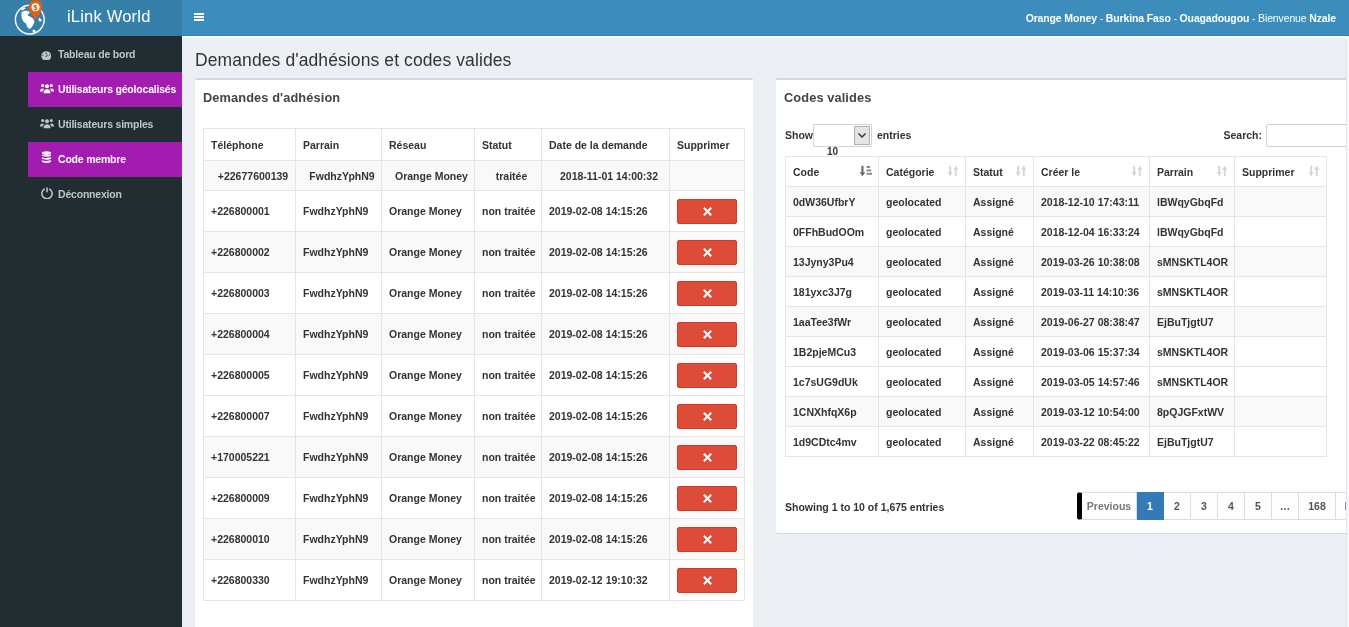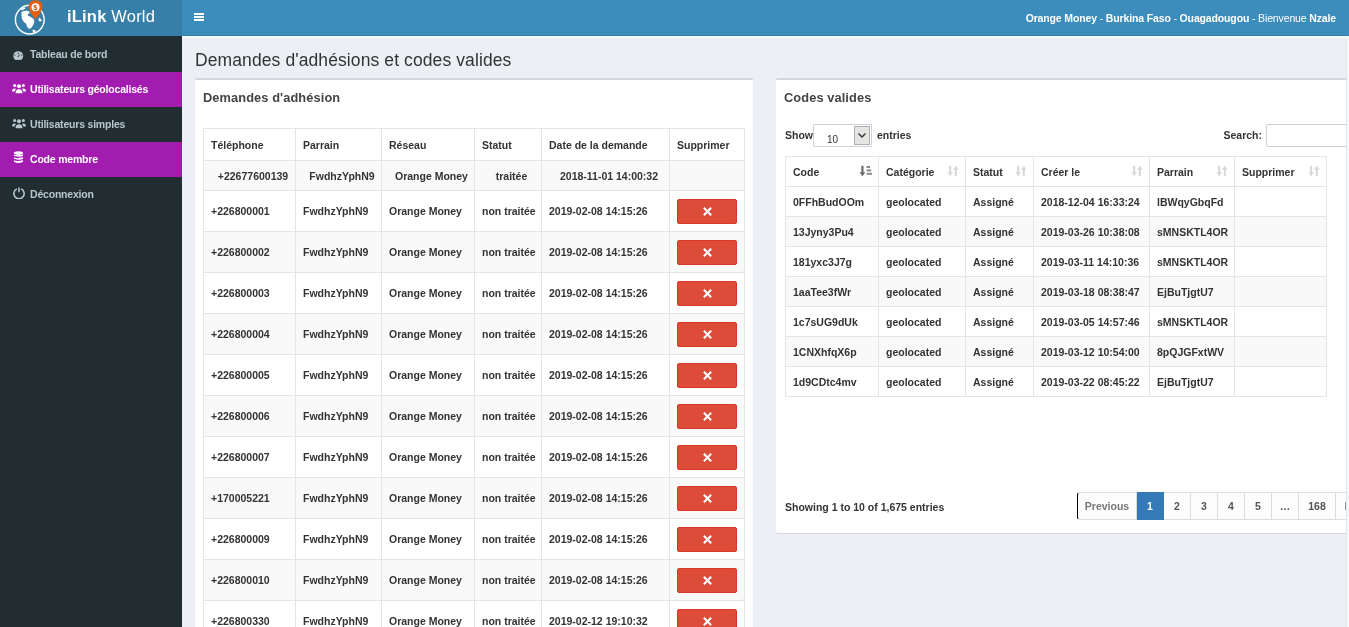--- a/index.html
+++ b/index.html
@@ -1,26 +1,26 @@
 <!DOCTYPE html>
 <html><head>
 <meta charset="utf-8">
 <style>
 * { margin:0; padding:0; box-sizing:border-box; }
 html,body { width:1349px; height:627px; overflow:hidden; font-family:"Liberation Sans", sans-serif; background:#ecf0f5; }
 .topbar { position:absolute; left:0; top:0; width:1349px; height:35.5px; background:#3c8dbc; z-index:5; border-bottom:1px solid #3580ad; }
 .logo { position:absolute; left:0; top:0; width:182px; height:35.5px; background:#367fa9; color:#fff; }
 .logo-text { position:absolute; left:67px; top:7px; font-size:16.5px; color:#fff; letter-spacing:0.2px; }
-.logo-text b { font-weight:700; }
+.logo-text b { font-weight:400; }
 .globe { position:absolute; left:13px; top:0px; }
 .hamb { position:absolute; left:193.5px; top:12.8px; width:10.5px; height:10px; }
 .hamb div { height:2px; background:#fff; margin-bottom:1.3px; }
 .nav-right { position:absolute; right:13px; top:0; height:36px; line-height:36px; color:#fff; font-size:10.5px; letter-spacing:-0.14px; }
 .nav-right b { font-weight:700; }
-.sidebar { position:absolute; left:0; top:36.2px; width:182px; height:591px; background:#222d32; }
+.sidebar { position:absolute; left:0; top:36.2px; width:182px; height:591px; background:#222d32;padding-left:28px; }
 .menu { padding-top:1.3px; }
 .menu a { display:block; height:35px; line-height:35px; color:#b8c7ce; font-size:10.5px; font-weight:700; text-decoration:none; padding-left:12px; white-space:nowrap; letter-spacing:-0.2px; }
 .menu a.on { background:#a21caf; color:#fff; }
 .menu .mi { display:inline-block; width:13px; text-align:center; vertical-align:middle; margin-right:5px; }
 .content { position:absolute; left:182px; top:36px; width:1167px; height:591px; background:#ecf0f5; }
 h1.pagetitle { position:absolute; left:195px; top:50px; font-size:17.5px; font-weight:400; color:#333; letter-spacing:0.1px; }
 .box { position:absolute; background:#fff; border-top:2px solid #d2d6de; border-radius:2px; box-shadow:0 1px 1px rgba(0,0,0,0.1); }
 #boxL { left:195px; top:78px; width:558px; height:620px; }
 #boxR { left:776px; top:78px; width:609px; height:455px; }
 .box-title { position:absolute; left:8px; top:10px; font-size:12.8px; color:#444; font-weight:700; letter-spacing:0.1px; }
@@ -34,27 +34,27 @@
 #tblL td { height:41px; }
 #tblL tr.r1 td { height:30px;text-align:center; }
 .delbtn { width:60px; height:25px; margin:0 auto; background:#dd4b39; border:1px solid #d73925; border-radius:2px; display:flex; align-items:center; justify-content:center; }
 #tblR { left:9px; top:76px; width:541px; }
 #tblR th { height:30px; position:relative; }
 #tblR td { height:30px; }
 .sorticon { position:absolute; right:6px; top:8px; }
 .dt-show { position:absolute; left:9px; top:44px; height:23px; font-size:10.5px; font-weight:700; color:#333; line-height:23px; }
 .selbox { position:absolute; left:28px; top:0; width:59px; height:23px; border:1px solid #cdd3dd; background:#fff; border-radius:1px; }
 .selbox .arr { position:absolute; right:1px; top:1px; bottom:1px; width:16px; background:#e5e5e5; border:1px solid #b0b0b0; display:flex; align-items:center; justify-content:center; }
-.selbox .val { position:absolute; left:13px; top:4px; line-height:21px; font-size:10px; color:#333; font-weight:400; }
+.selbox .val { position:absolute; left:13px; top:16px; line-height:21px; font-size:10px; color:#333; font-weight:700; }
 .dt-search { position:absolute; right:8px; top:44px; height:23px; font-size:10.5px; font-weight:700; color:#333; line-height:23px; }
 .searchbox { display:inline-block; vertical-align:top; width:111px; height:23px; border:1px solid #ccd0d6; border-radius:2px; background:#fff; margin-left:4px; }
 .dt-info { position:absolute; left:9px; top:421px; font-size:10.5px; font-weight:700; color:#333; }
 .pag { position:absolute; right:8px; top:412px; height:28px; display:flex; font-size:10.5px; }
 .pag a { display:block; height:28px; line-height:26px; background:#fdfdfd; border:1px solid #ddd; border-left:0; color:#555; font-weight:700; text-align:center; text-decoration:none; }
-.pag a.first { border-left:1px solid #000000; border-radius:3px 0 0 3px; }
+.pag a.first { border-left:5px solid #000000; border-radius:3px 0 0 3px; }
 .pag a.last { border-radius:0 3px 3px 0; }
 .pag a.act { background:#337ab7; border-color:#337ab7; color:#fff; }
 .pag a.pn { color:#777; font-weight:700; }
 </style>
 </head>
 <body>
 <div class="content"></div>
 <div style="position:absolute;left:182px;top:36px;width:1167px;height:1.6px;background:#fbfcfe;z-index:6"></div>
 <div class="topbar">
   <div class="logo">
@@ -208,34 +208,20 @@
           <td>non traitée</td>
           <td>2019-02-08 14:15:26</td>
           <td style="padding:0;text-align:center;">
       <div class="delbtn">
               <svg width="11" height="11" viewBox="0 0 12 12">
                 <path d="M2.8 1.2 L6 4.4 L9.2 1.2 L10.8 2.8 L7.6 6 L10.8 9.2 L9.2 10.8 L6 7.6 L2.8 10.8 L1.2 9.2 L4.4 6 L1.2 2.8 Z" fill="#fff"></path>
               </svg>
             </div>
           </td>
         </tr>
-    <tr class="odd">
-          <td>+226800006</td>
-          <td>FwdhzYphN9</td>
-          <td>Orange Money</td>
-          <td>non traitée</td>
-          <td>2019-02-08 14:15:26</td>
-          <td style="padding:0;text-align:center;">
-      <div class="delbtn">
-              <svg width="11" height="11" viewBox="0 0 12 12">
-                <path d="M2.8 1.2 L6 4.4 L9.2 1.2 L10.8 2.8 L7.6 6 L10.8 9.2 L9.2 10.8 L6 7.6 L2.8 10.8 L1.2 9.2 L4.4 6 L1.2 2.8 Z" fill="#fff"></path>
-              </svg>
-            </div>
-          </td>
-        </tr>
     <tr class="even">
           <td>+226800007</td>
           <td>FwdhzYphN9</td>
           <td>Orange Money</td>
           <td>non traitée</td>
           <td>2019-02-08 14:15:26</td>
           <td style="padding:0;text-align:center;">
       <div class="delbtn">
               <svg width="11" height="11" viewBox="0 0 12 12">
                 <path d="M2.8 1.2 L6 4.4 L9.2 1.2 L10.8 2.8 L7.6 6 L10.8 9.2 L9.2 10.8 L6 7.6 L2.8 10.8 L1.2 9.2 L4.4 6 L1.2 2.8 Z" fill="#fff"></path>
@@ -356,20 +342,28 @@
                 <rect x="7.8" y="4.2" width="2" height="7" fill="#d6d6d6"></rect>
                 <path d="M6.1 4.8 h5.4 L8.8 0.8 Z" fill="#d6d6d6"></path>
               </svg></span></th>
           <th>Supprimer<span class="sorticon"><svg width="12" height="12" viewBox="0 0 12 12">
                 <rect x="2.2" y="0.8" width="2" height="7" fill="#d6d6d6"></rect>
                 <path d="M0.5 7.2 h5.4 L3.2 11.2 Z" fill="#d6d6d6"></path>
                 <rect x="7.8" y="4.2" width="2" height="7" fill="#d6d6d6"></rect>
                 <path d="M6.1 4.8 h5.4 L8.8 0.8 Z" fill="#d6d6d6"></path>
               </svg></span></th>
         </tr>
+    <tr class="odd">
+          <td>0dW36UfbrY</td>
+          <td>geolocated</td>
+          <td>Assigné</td>
+          <td>2018-12-10 17:43:11</td>
+          <td>lBWqyGbqFd</td>
+          <td></td>
+        </tr>
     <tr class="even">
           <td>0FFhBudOOm</td>
           <td>geolocated</td>
           <td>Assigné</td>
           <td>2018-12-04 16:33:24</td>
           <td>lBWqyGbqFd</td>
           <td></td>
         </tr>
     <tr class="odd">
           <td>13Jyny3Pu4</td>
@@ -384,22 +378,30 @@
           <td>geolocated</td>
           <td>Assigné</td>
           <td>2019-03-11 14:10:36</td>
           <td>sMNSKTL4OR</td>
           <td></td>
         </tr>
     <tr class="odd">
           <td>1aaTee3fWr</td>
           <td>geolocated</td>
           <td>Assigné</td>
-          <td>2019-03-18 08:38:47</td>
+          <td>2019-06-27 08:38:47</td>
           <td>EjBuTjgtU7</td>
+          <td></td>
+        </tr>
+    <tr class="even">
+          <td>1B2pjeMCu3</td>
+          <td>geolocated</td>
+          <td>Assigné</td>
+          <td>2019-03-06 15:37:34</td>
+          <td>sMNSKTL4OR</td>
           <td></td>
         </tr>
     <tr class="even">
           <td>1c7sUG9dUk</td>
           <td>geolocated</td>
           <td>Assigné</td>
           <td>2019-03-05 14:57:46</td>
           <td>sMNSKTL4OR</td>
           <td></td>
         </tr>

